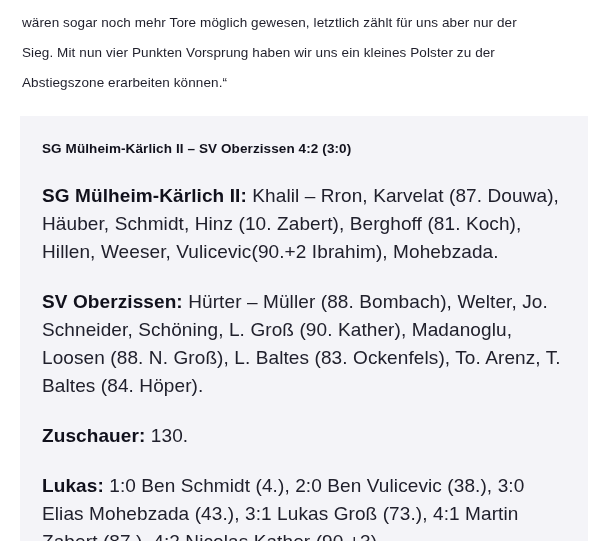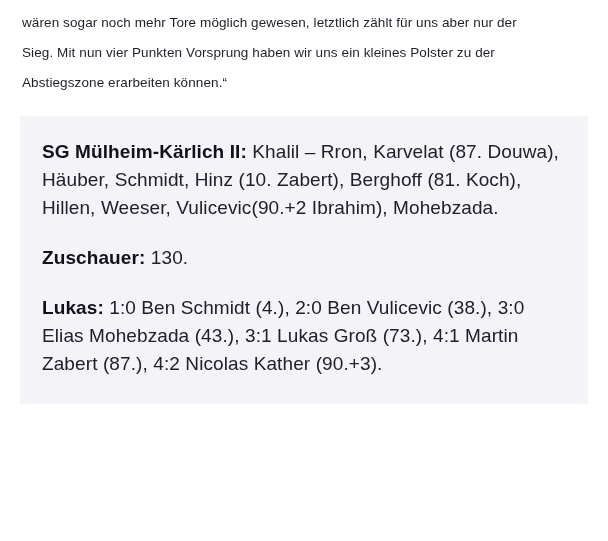--- a/index.html
+++ b/index.html
@@ -66,26 +66,31 @@
 <body>
 
 <div class="page">
 
   <div class="intro">
     <p>wären sogar noch mehr Tore möglich gewesen, letztlich zählt für uns aber nur der Sieg. Mit nun vier Punkten Vorsprung haben wir uns ein kleines Polster zu der Abstiegszone erarbeiten können.“</p>
   </div>
 
   <div class="factbox">
 
+    <div class="headline">SG Mülheim-Kärlich II – SV Oberzissen 4:2 (3:0)</div>
 
     <div class="block">
       <span class="lineup-label">SG Mülheim-Kärlich II:</span>
       <span>Khalil – Rron, Karvelat (87. Douwa), Häuber, Schmidt, Hinz (10. Zabert), Berghoff (81. Koch), Hillen, Weeser, Vulicevic(90.+2 Ibrahim), Mohebzada.</span>
     </div>
 
+    <div class="block">
+      <span class="lineup-label">SV Oberzissen:</span>
+      <span>Hürter – Müller (88. Bombach), Welter, Jo. Schneider, Schöning, L. Groß (90. Kather), Madanoglu, Loosen (88. N. Groß), L. Baltes (83. Ockenfels), To. Arenz, T. Baltes (84. Höper).</span>
+    </div>
 
 
     <div class="block">
       <span class="inline-label">Zuschauer:</span>
       <span>130.</span>
     </div>
 
     <div class="block">
       <span class="inline-label">Lukas:</span>
       <span>1:0 Ben Schmidt (4.), 2:0 Ben Vulicevic (38.), 3:0 Elias Mohebzada (43.), 3:1 Lukas Groß (73.), 4:1 Martin Zabert (87.), 4:2 Nicolas Kather (90.+3).</span>

